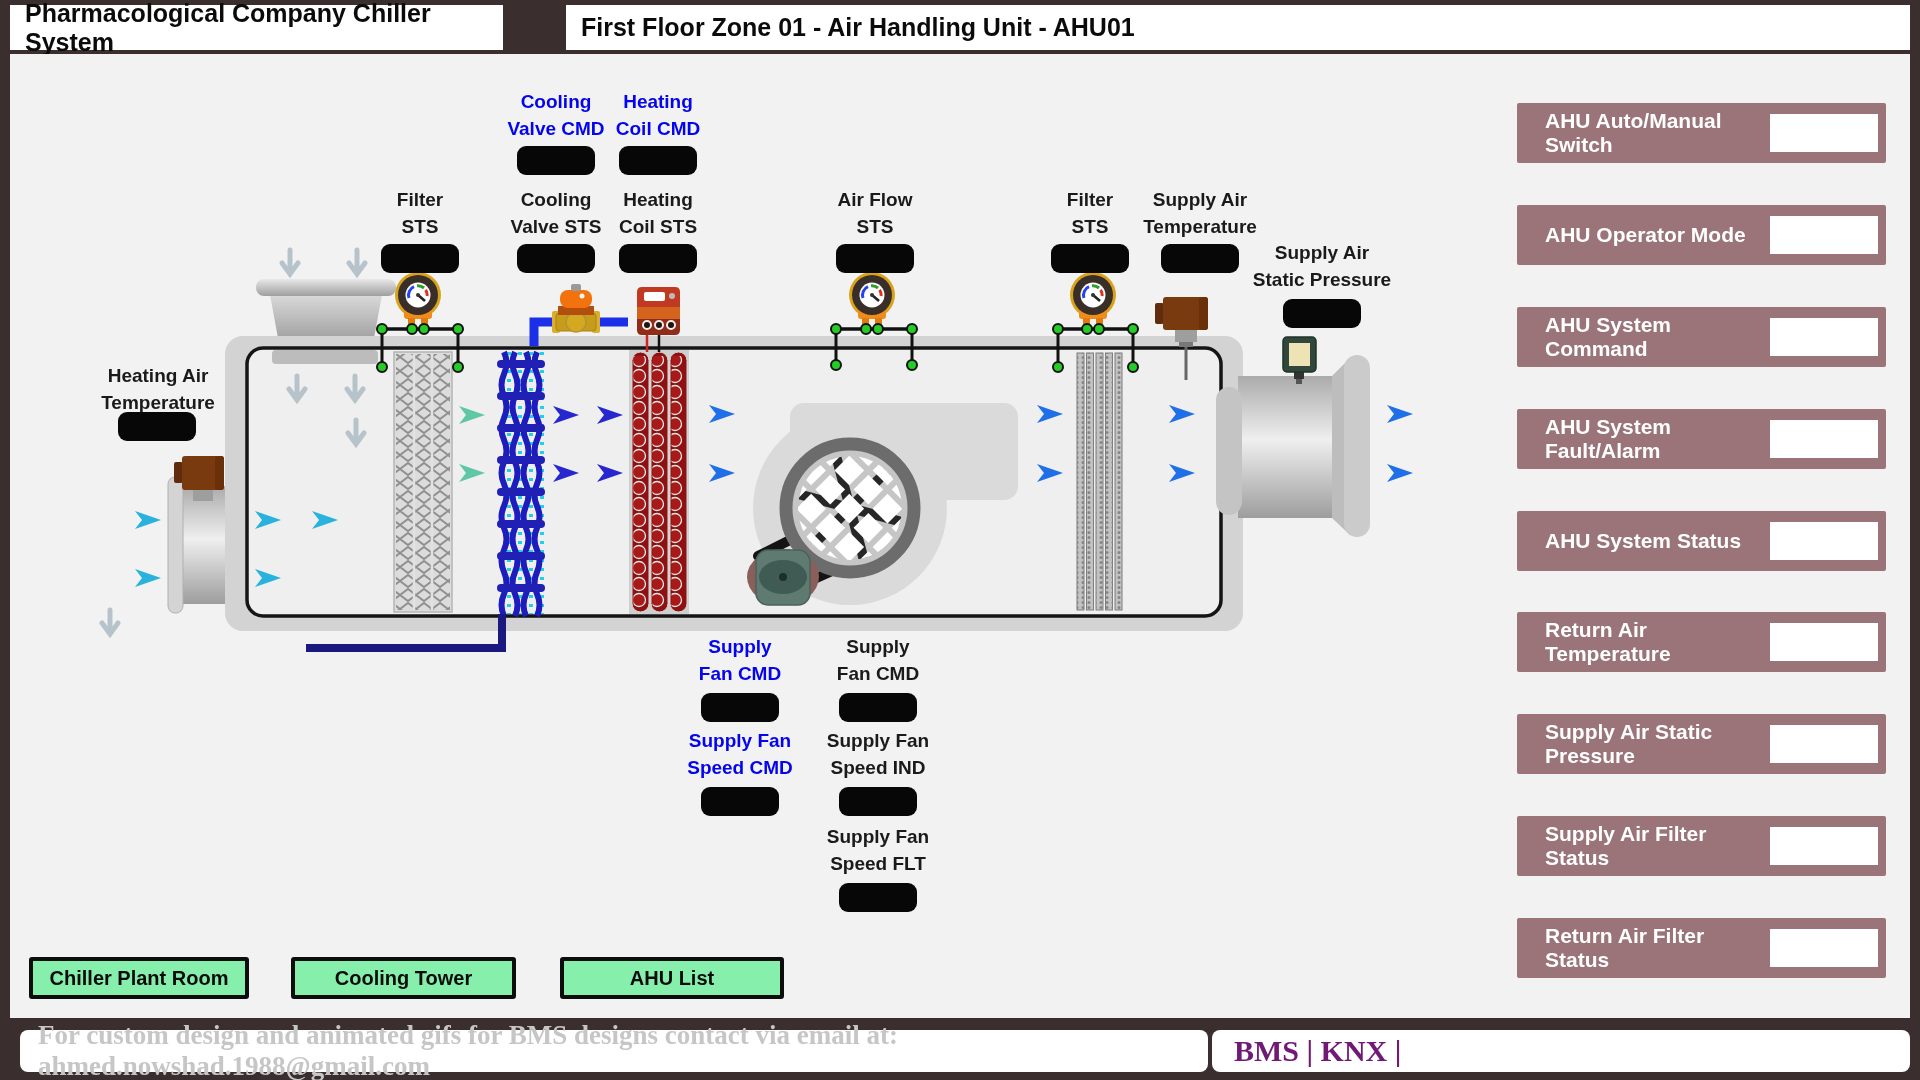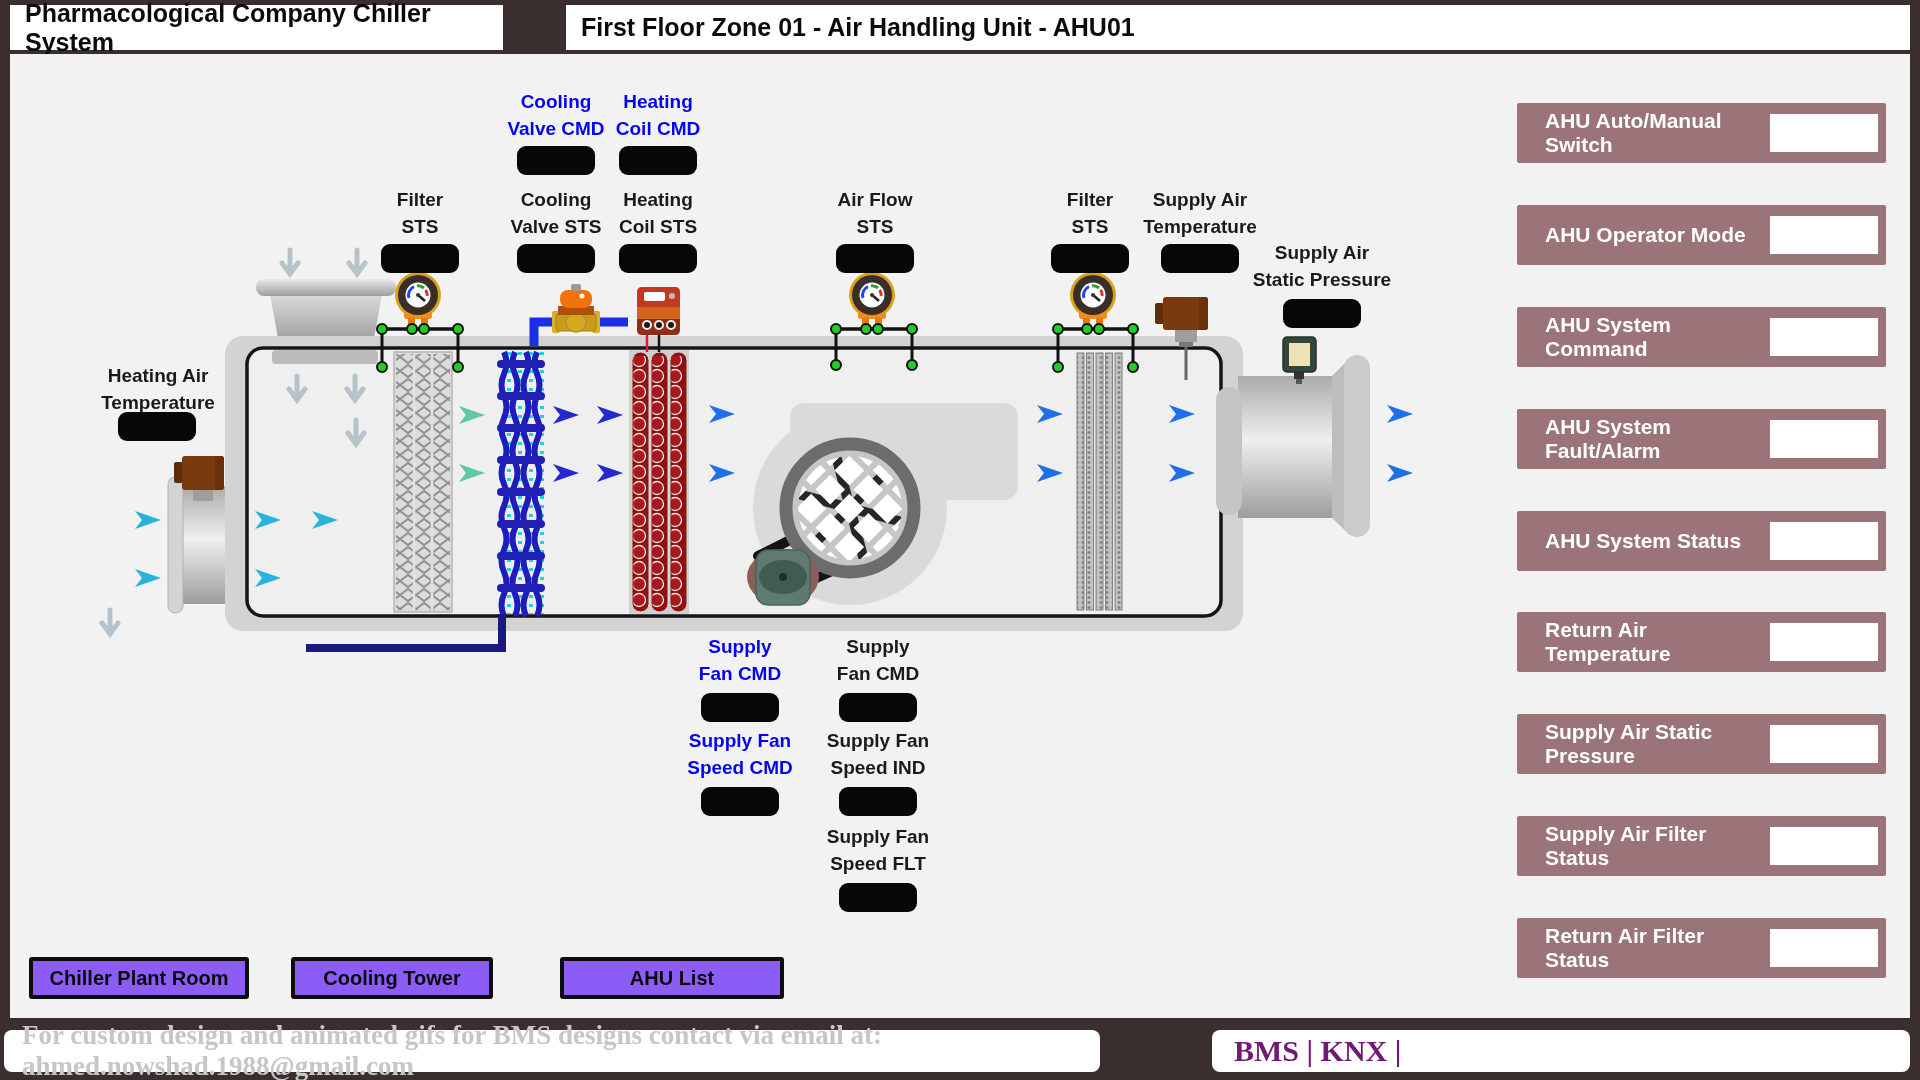--- a/index.html
+++ b/index.html
@@ -24,21 +24,21 @@
   .vbox{
     position:absolute;z-index:3;width:78px;height:29px;background:#070707;border-radius:9px;
   }
   .rrow{
     position:absolute;left:1517px;width:369px;height:60px;background:#9a7478;border-radius:2px;
     z-index:3;display:flex;align-items:center;
   }
   .rrow .rlabel{color:#ffffff;font-size:21px;font-weight:bold;padding-left:28px;flex:1;}
   .rrow .rvalue{width:108px;height:38px;background:#ffffff;margin-right:8px;}
   .navbtn{
-    position:absolute;top:957px;height:42px;z-index:3;background:#8b5cf6;border:4px solid #0d0d0d;
+    position:absolute;top:957px;height:42px;z-index:3;background:#86efac;border:4px solid #0d0d0d;
     border-radius:3px;box-sizing:border-box;display:flex;align-items:center;justify-content:center;
     font-size:20px;font-weight:bold;color:#0b0b0b;cursor:pointer;
   }
   .footbox{
     position:absolute;top:1030px;height:42px;background:#ffffff;border-radius:8px;z-index:3;
     display:flex;align-items:center;box-sizing:border-box;
     font-family:"Liberation Serif", serif;font-weight:bold;color:#c6c6c6;
   }
 </style>
 </head>
@@ -454,21 +454,21 @@
 <div class="rrow" style="top:816px;">
   <div class="rlabel">Supply Air Filter Status</div>
   <div class="rvalue"></div>
 </div>
 <div class="rrow" style="top:918px;">
   <div class="rlabel">Return Air Filter Status</div>
   <div class="rvalue"></div>
 </div>
 
 <div class="navbtn" style="left:29px;width:220px;">Chiller Plant Room</div>
-<div class="navbtn" style="left:291px;width:202px;">Cooling Tower</div>
+<div class="navbtn" style="left:291px;width:225px;">Cooling Tower</div>
 <div class="navbtn" style="left:560px;width:224px;">AHU List</div>
 
-<div class="footbox" style="left:4px;width:1096px;padding-left:18px;font-size:27px;">
+<div class="footbox" style="left:20px;width:1188px;padding-left:18px;font-size:27px;">
   <span>For custom design and animated gifs for BMS designs contact via email at: ahmed.nowshad.1988@gmail.com</span>
 </div>
 <div class="footbox" style="left:1212px;width:698px;padding-left:22px;font-size:30px;color:#701a75;">
   <span>BMS | KNX |</span>
 </div>
 
 </body></html>

